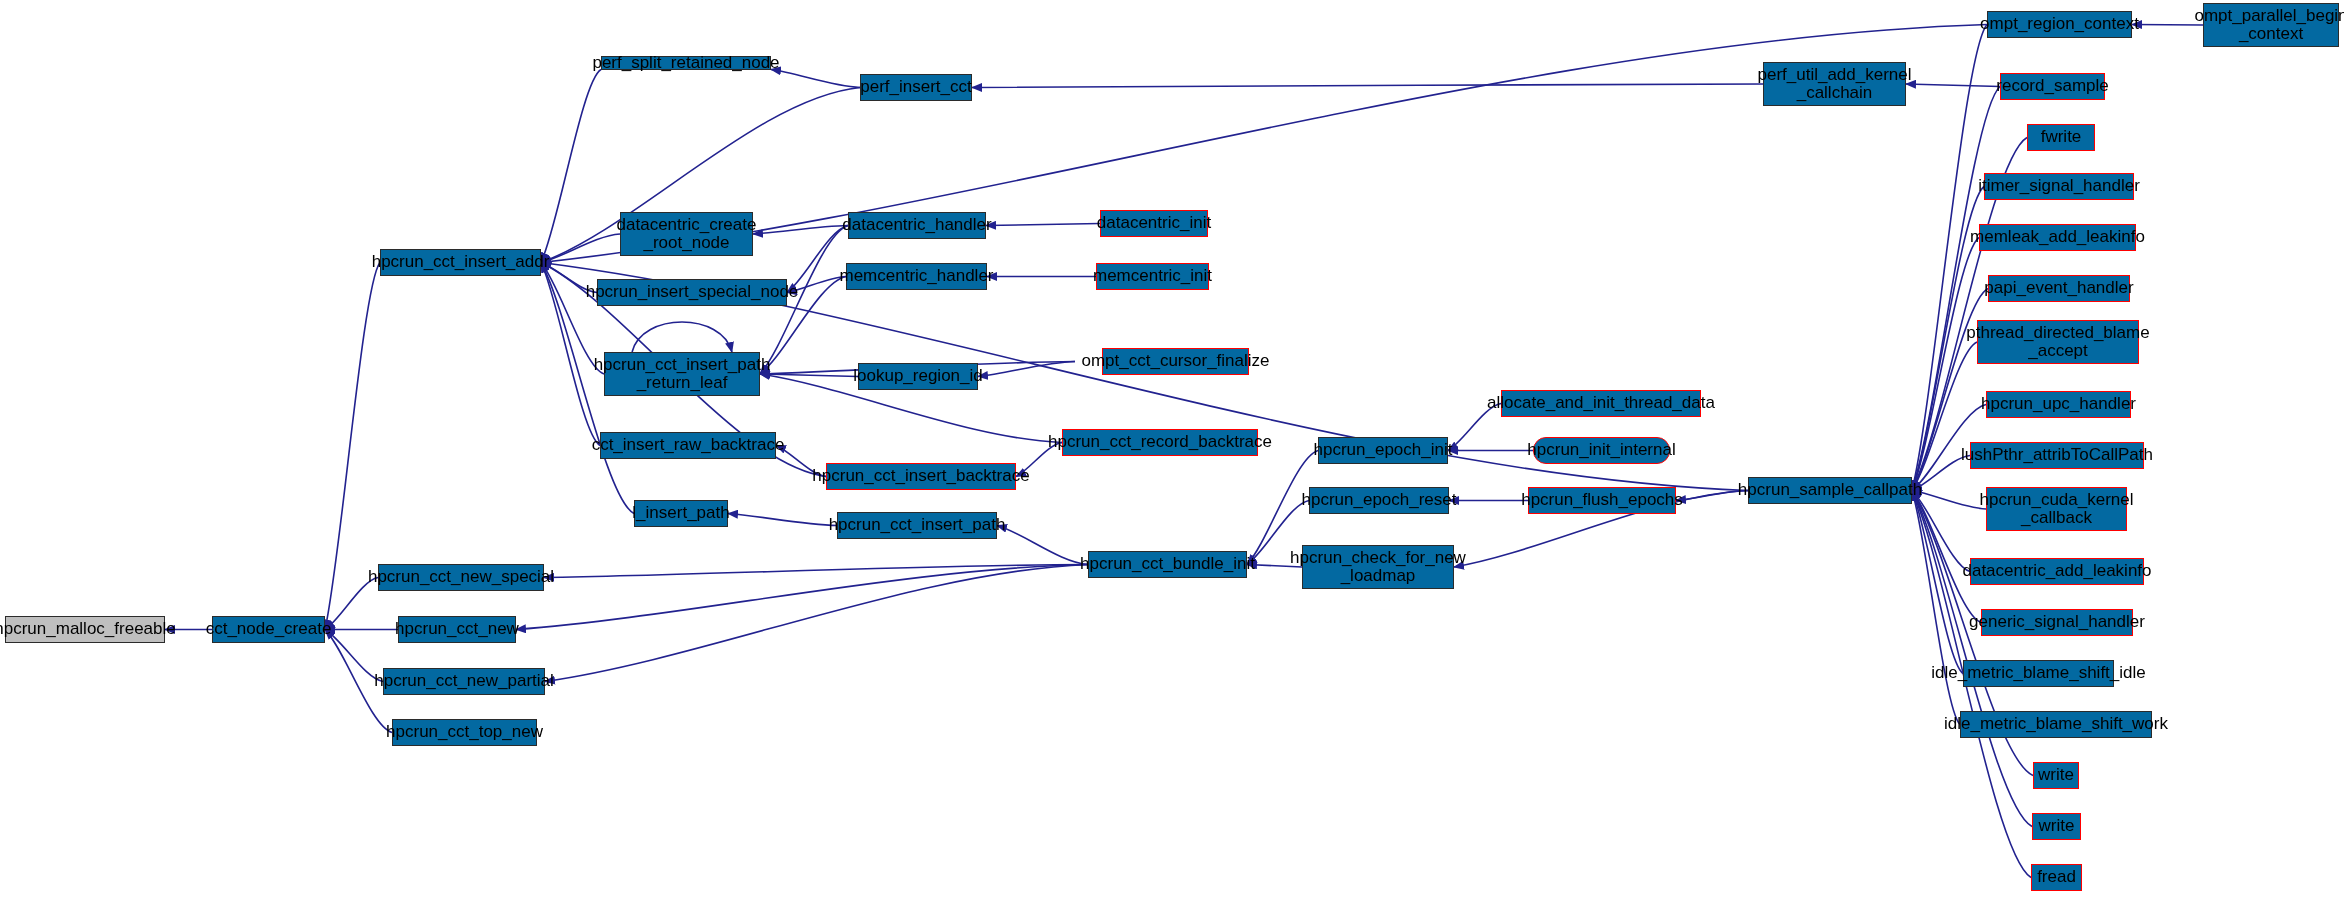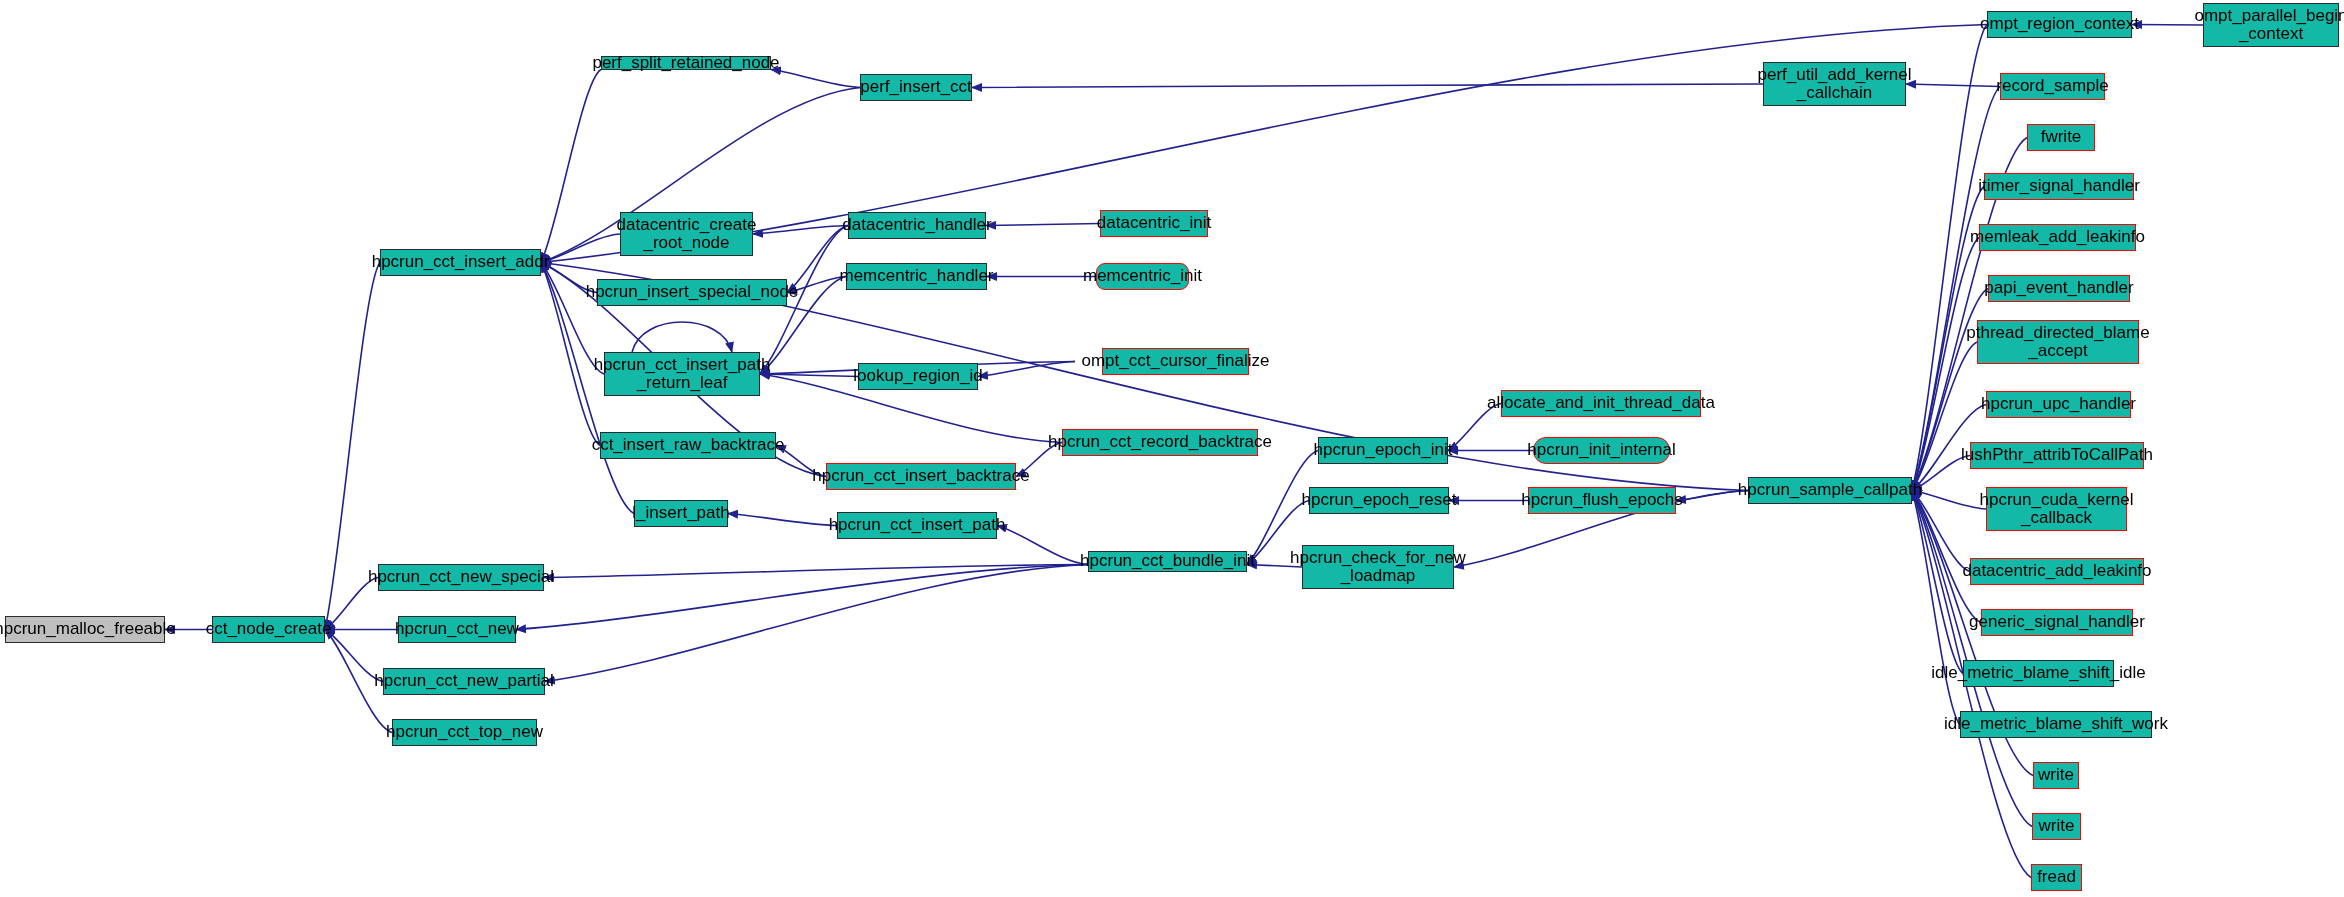--- a/index.html
+++ b/index.html
@@ -15,21 +15,21 @@
   .node{
     position:absolute;
     box-sizing:border-box;
     display:flex;
     align-items:center;
     justify-content:center;
     text-align:center;
     font-size:17px;
     line-height:1.08;
     color:#000000;
-    background:#14b8a6;
+    background:#0369a1;
     border:1px solid #000000;
     white-space:pre-line;
     letter-spacing:0px;
     z-index:5;
   }
   .node.black{border:1px solid #2b2b2b;}
   .node.red{border:1px solid #ff0000;}
   .node.root{background:#bfbfbf;border:1px solid #2b2b2b;}
 </style>
 </head>
@@ -124,25 +124,25 @@
       <div class="node black" style="left: 604px; top: 352px; width: 156px; height: 44px;">hpcrun_cct_insert_path
 _return_leaf</div>
       <div class="node black" style="left: 600px; top: 432px; width: 176px; height: 27px;">cct_insert_raw_backtrace</div>
       <div class="node black" style="left: 634px; top: 500px; width: 94px; height: 27px;">l_insert_path</div>
       <div class="node black" style="left: 860px; top: 74px; width: 112px; height: 27px;">perf_insert_cct</div>
       <div class="node black" style="left: 848px; top: 212px; width: 138px; height: 27px;">datacentric_handler</div>
       <div class="node black" style="left: 846px; top: 263px; width: 141px; height: 27px;">memcentric_handler</div>
       <div class="node black" style="left: 858px; top: 363px; width: 120px; height: 27px;">lookup_region_id</div>
       <div class="node black" style="left: 837px; top: 512px; width: 160px; height: 27px;">hpcrun_cct_insert_path</div>
       <div class="node red" style="left: 1100px; top: 210px; width: 108px; height: 27px;">datacentric_init</div>
-      <div class="node red" style="left: 1096px; top: 263px; width: 93px; height: 27px; border-radius: 9px;">memcentric_init</div>
+      <div class="node red" style="left: 1096px; top: 263px; width: 113px; height: 27px;">memcentric_init</div>
       <div class="node red" style="left: 1102px; top: 348px; width: 147px; height: 27px;">ompt_cct_cursor_finalize</div>
       <div class="node red" style="left: 1062px; top: 429px; width: 196px; height: 27px;">hpcrun_cct_record_backtrace</div>
       <div class="node red" style="left: 826px; top: 463px; width: 190px; height: 27px;">hpcrun_cct_insert_backtrace</div>
-      <div class="node black" style="left: 1088px; top: 551px; width: 159px; height: 21px;">hpcrun_cct_bundle_init</div>
+      <div class="node black" style="left: 1088px; top: 551px; width: 159px; height: 27px;">hpcrun_cct_bundle_init</div>
       <div class="node black" style="left: 1318px; top: 437px; width: 130px; height: 27px;">hpcrun_epoch_init</div>
       <div class="node black" style="left: 1309px; top: 487px; width: 140px; height: 27px;">hpcrun_epoch_reset</div>
       <div class="node black" style="left: 1302px; top: 545px; width: 152px; height: 44px;">hpcrun_check_for_new
 _loadmap</div>
       <div class="node red" style="left: 1501px; top: 390px; width: 200px; height: 27px;">allocate_and_init_thread_data</div>
       <div class="node red" style="left: 1533px; top: 437px; width: 137px; height: 27px; border-radius: 13px;">hpcrun_init_internal</div>
       <div class="node red" style="left: 1528px; top: 487px; width: 148px; height: 27px;">hpcrun_flush_epochs</div>
       <div class="node black" style="left: 1748px; top: 477px; width: 164px; height: 27px;">hpcrun_sample_callpath</div>
       <div class="node black" style="left: 1763px; top: 62px; width: 143px; height: 44px;">perf_util_add_kernel
 _callchain</div>

